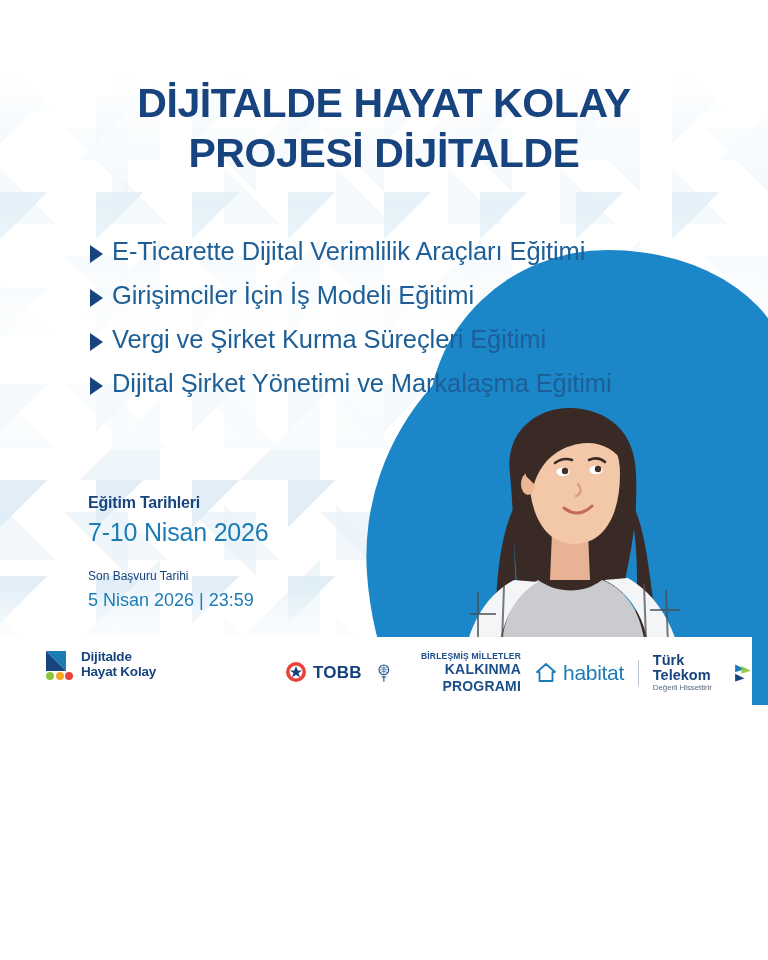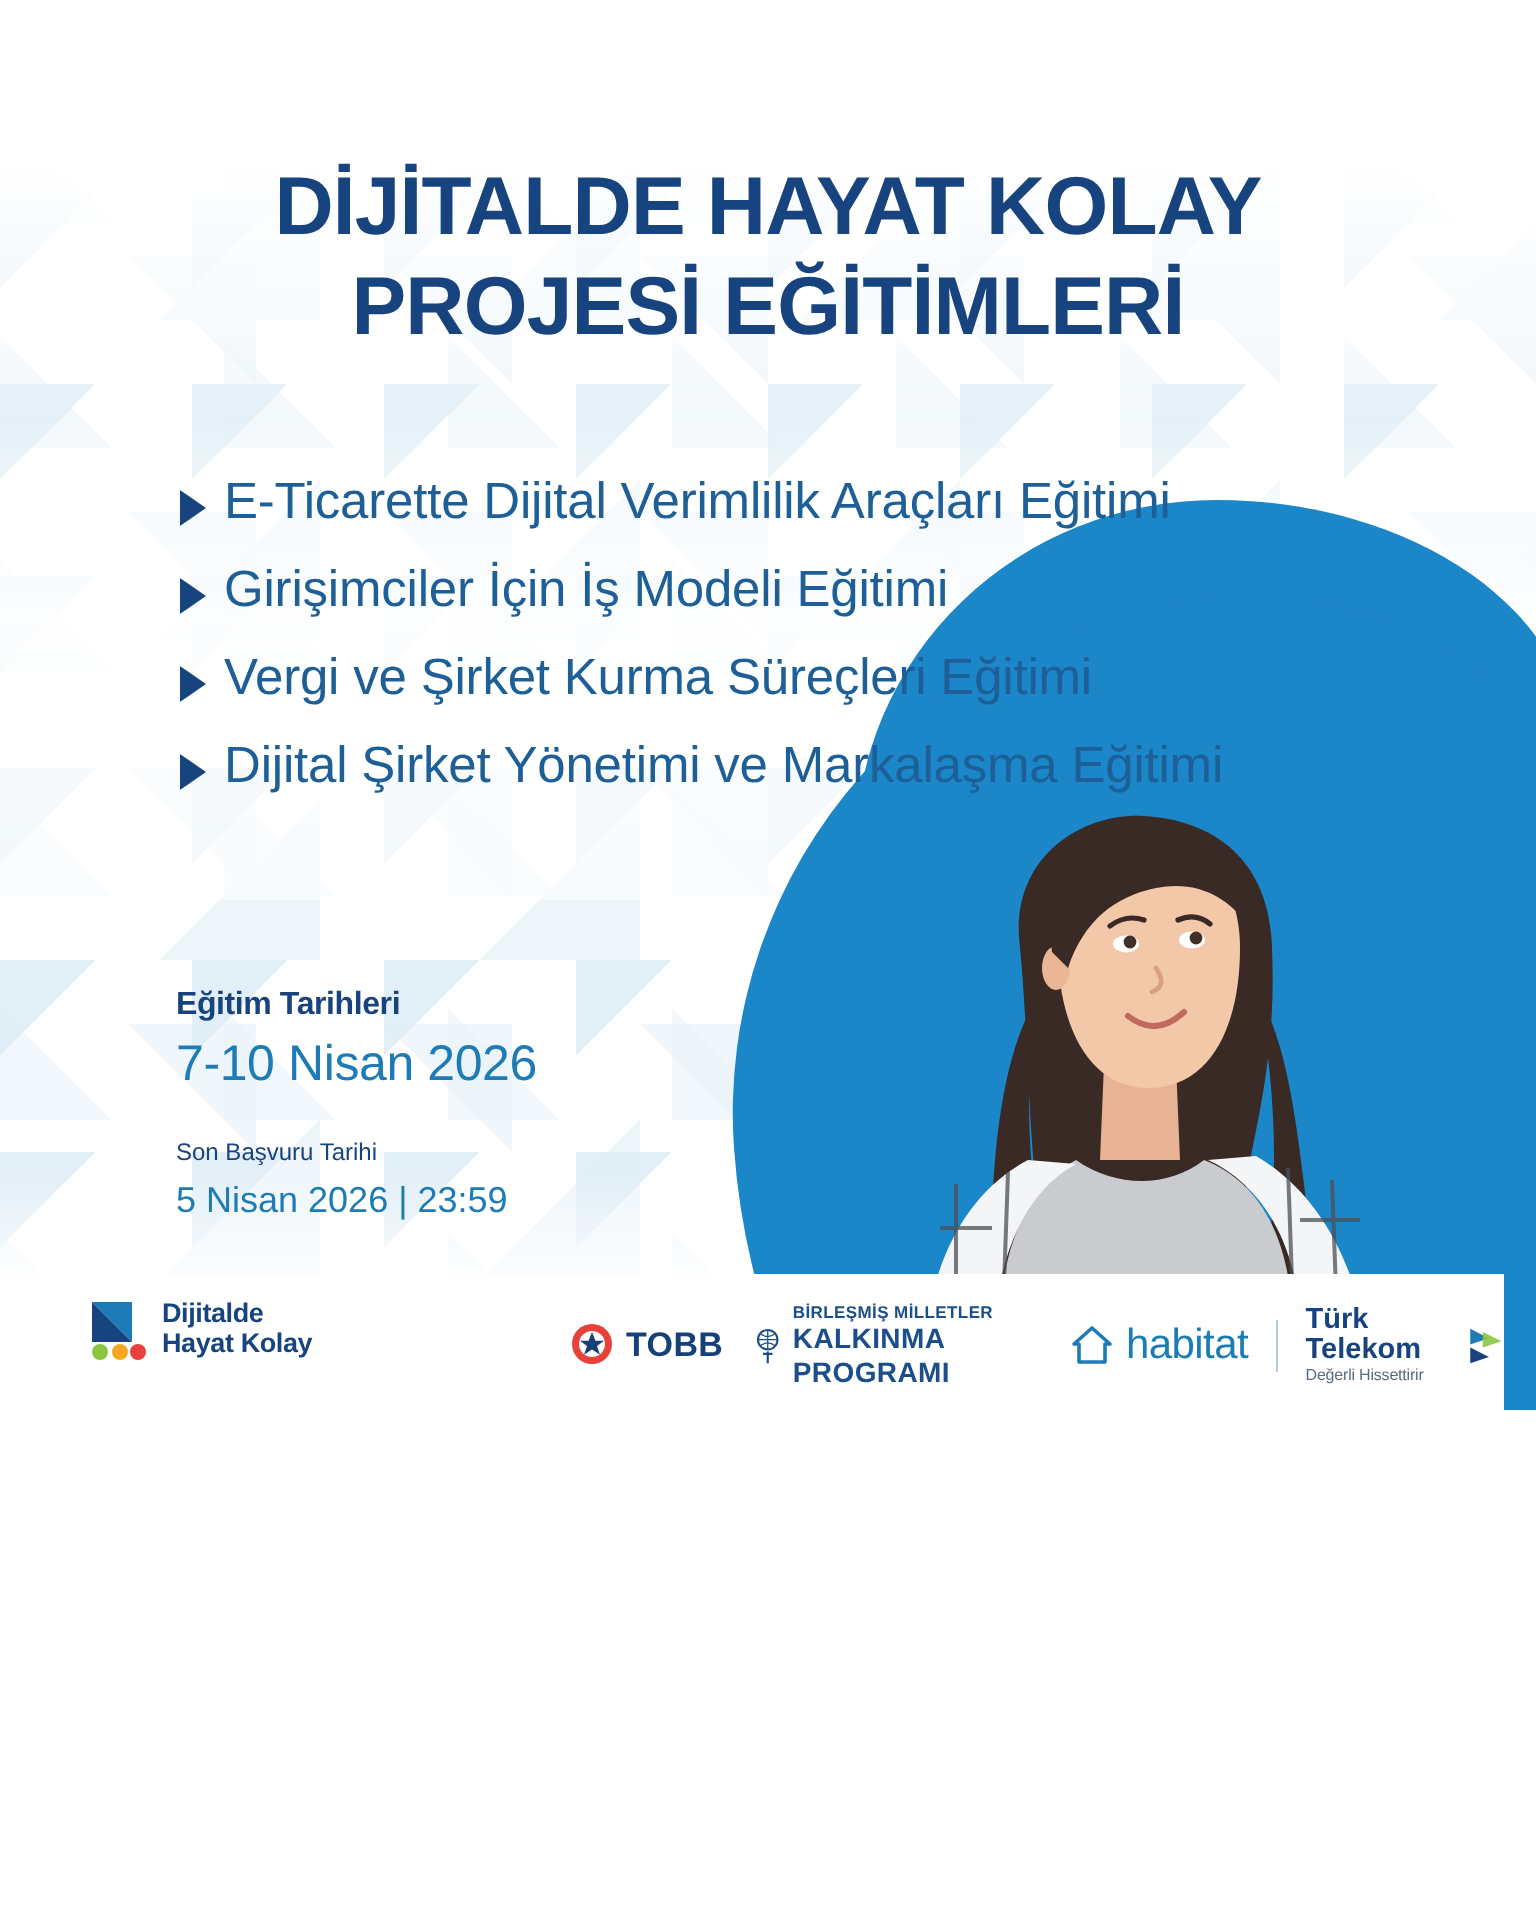--- a/index.html
+++ b/index.html
@@ -131,21 +131,21 @@
   .dhk-text { line-height:1.08; }
   .dhk-text .t1 { font-size:13.5px; font-weight:800; color:#17447e; letter-spacing:-0.2px; }
   .dhk-text .t2 { font-size:13.5px; font-weight:800; color:#17447e; letter-spacing:-0.2px; }
 
   .partners {
     position:absolute; left:285px; top:14px;
     display:flex; align-items:center; gap:14px;
   }
   .partner { display:flex; align-items:center; gap:6px; }
   .tobb-text { font-size:17px; font-weight:800; color:#16407a; letter-spacing:0.2px; }
-  .un-block { display:flex; align-items:center; gap:5px; }
+  .un-block { display:flex; align-items:center; gap:5px;text-align:right; }
   .un-emblem { width:20px; height:24px; }
   .un-lines { line-height:1.18; }
   .un-lines .u1 { font-size:8.5px; font-weight:700; color:#1c4f8a; letter-spacing:.2px;}
   .un-lines .u2 { font-size:14px; font-weight:700; color:#1c4f8a; letter-spacing:.2px;}
   .habitat-text { font-size:21px; color:#1d7cb5; font-weight:500; letter-spacing:-0.3px;}
   .divider-v { width:1px; height:26px; background:#b9c6d3; }
   .tt-block { line-height:1.05; }
   .tt-block .tt1 { font-size:14.5px; font-weight:700; color:#17447e; }
   .tt-block .tt2 { font-size:8px; color:#5a6b7d; letter-spacing:-0.1px; }
   .tt-arrows { display:flex; align-items:center; gap:2px; }
@@ -158,21 +158,21 @@
   <div class="bg-pattern"></div>
   <div class="bg-fade-top"></div>
   <div class="bg-fade-mid"></div>
   <div class="bg-fade-bottom"></div>
 
   <div class="blue-blob-2"></div>
   <div class="blue-blob"></div>
 
   <div class="headline">
     <span class="l1">DİJİTALDE HAYAT KOLAY</span>
-    <span class="l2">PROJESİ EĞİTİMLERİ</span>
+    <span class="l2">PROJESİ DİJİTALDE</span>
   </div>
 
   <div class="bullets">
     <div class="bullet-row">
       <span class="bullet-tri"></span>
       <span class="bullet-text">E-Ticarette Dijital Verimlilik Araçları Eğitimi</span>
     </div>
     <div class="bullet-row">
       <span class="bullet-tri"></span>
       <span class="bullet-text">Girişimciler İçin İş Modeli Eğitimi</span>

